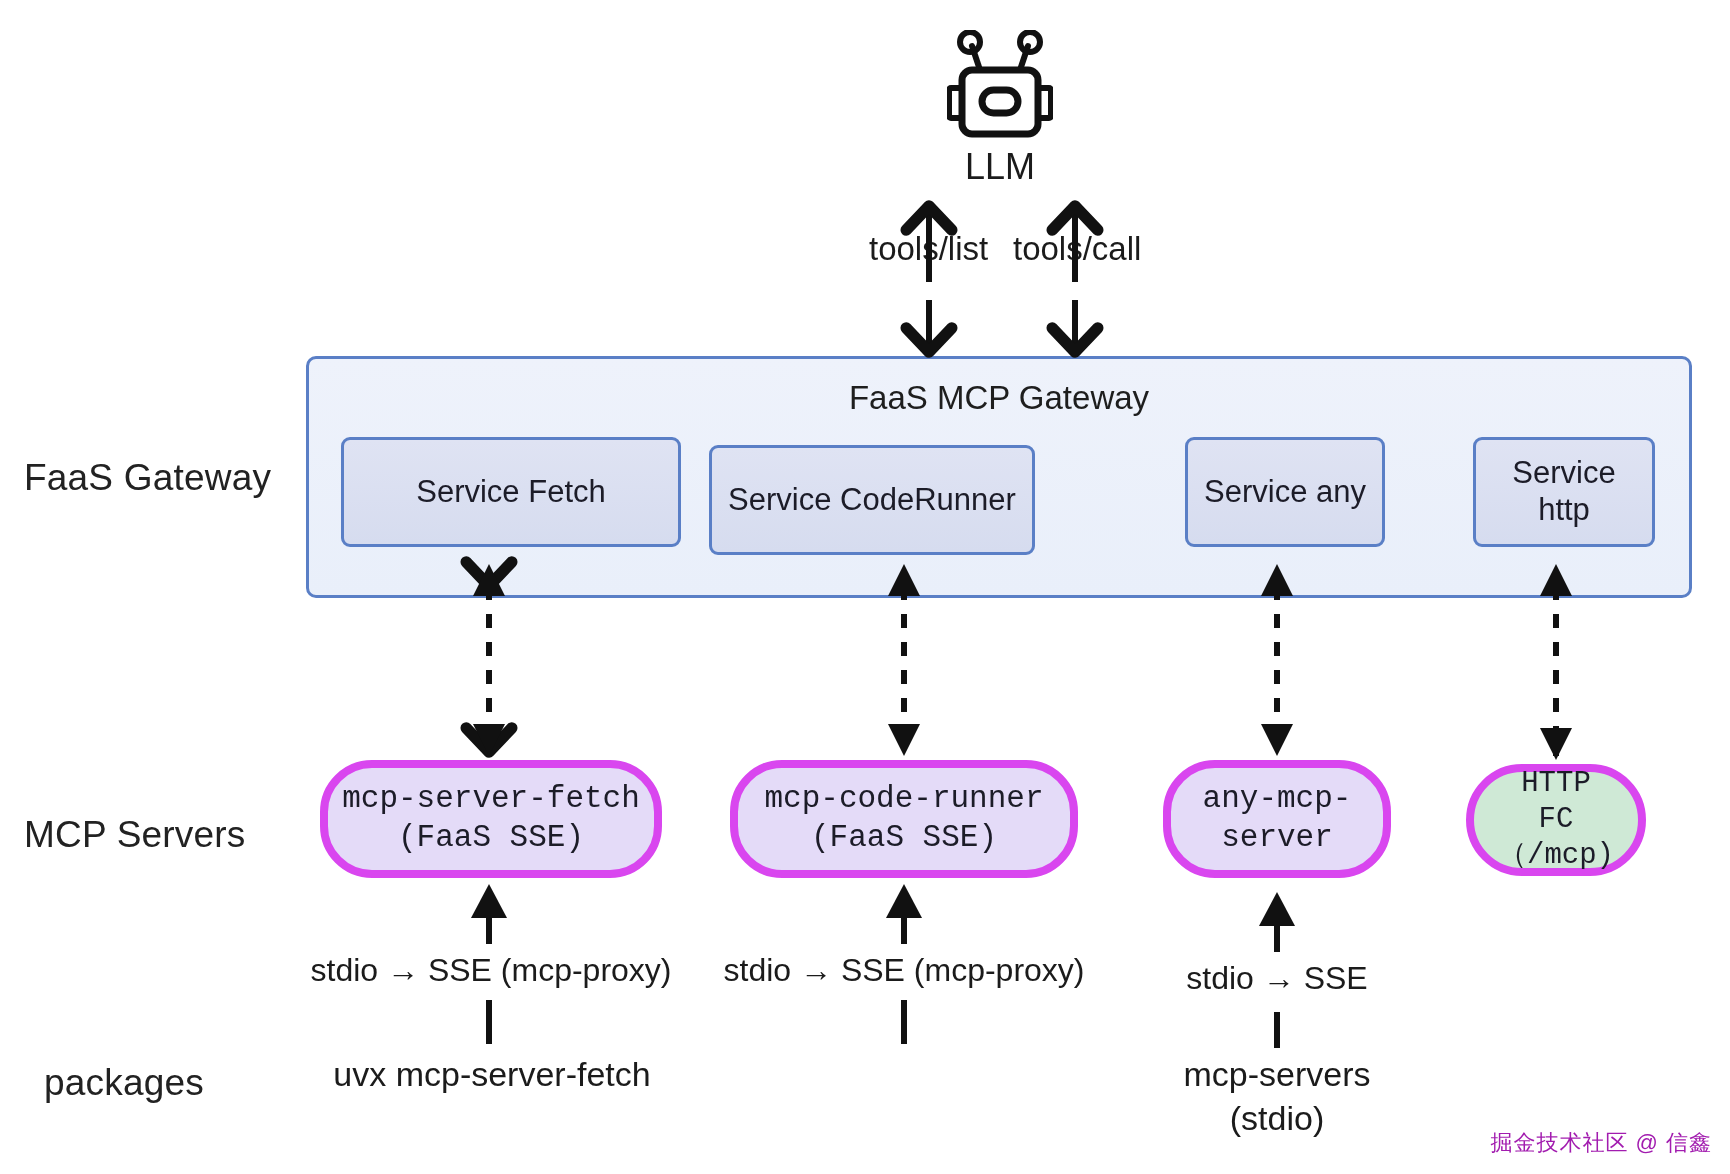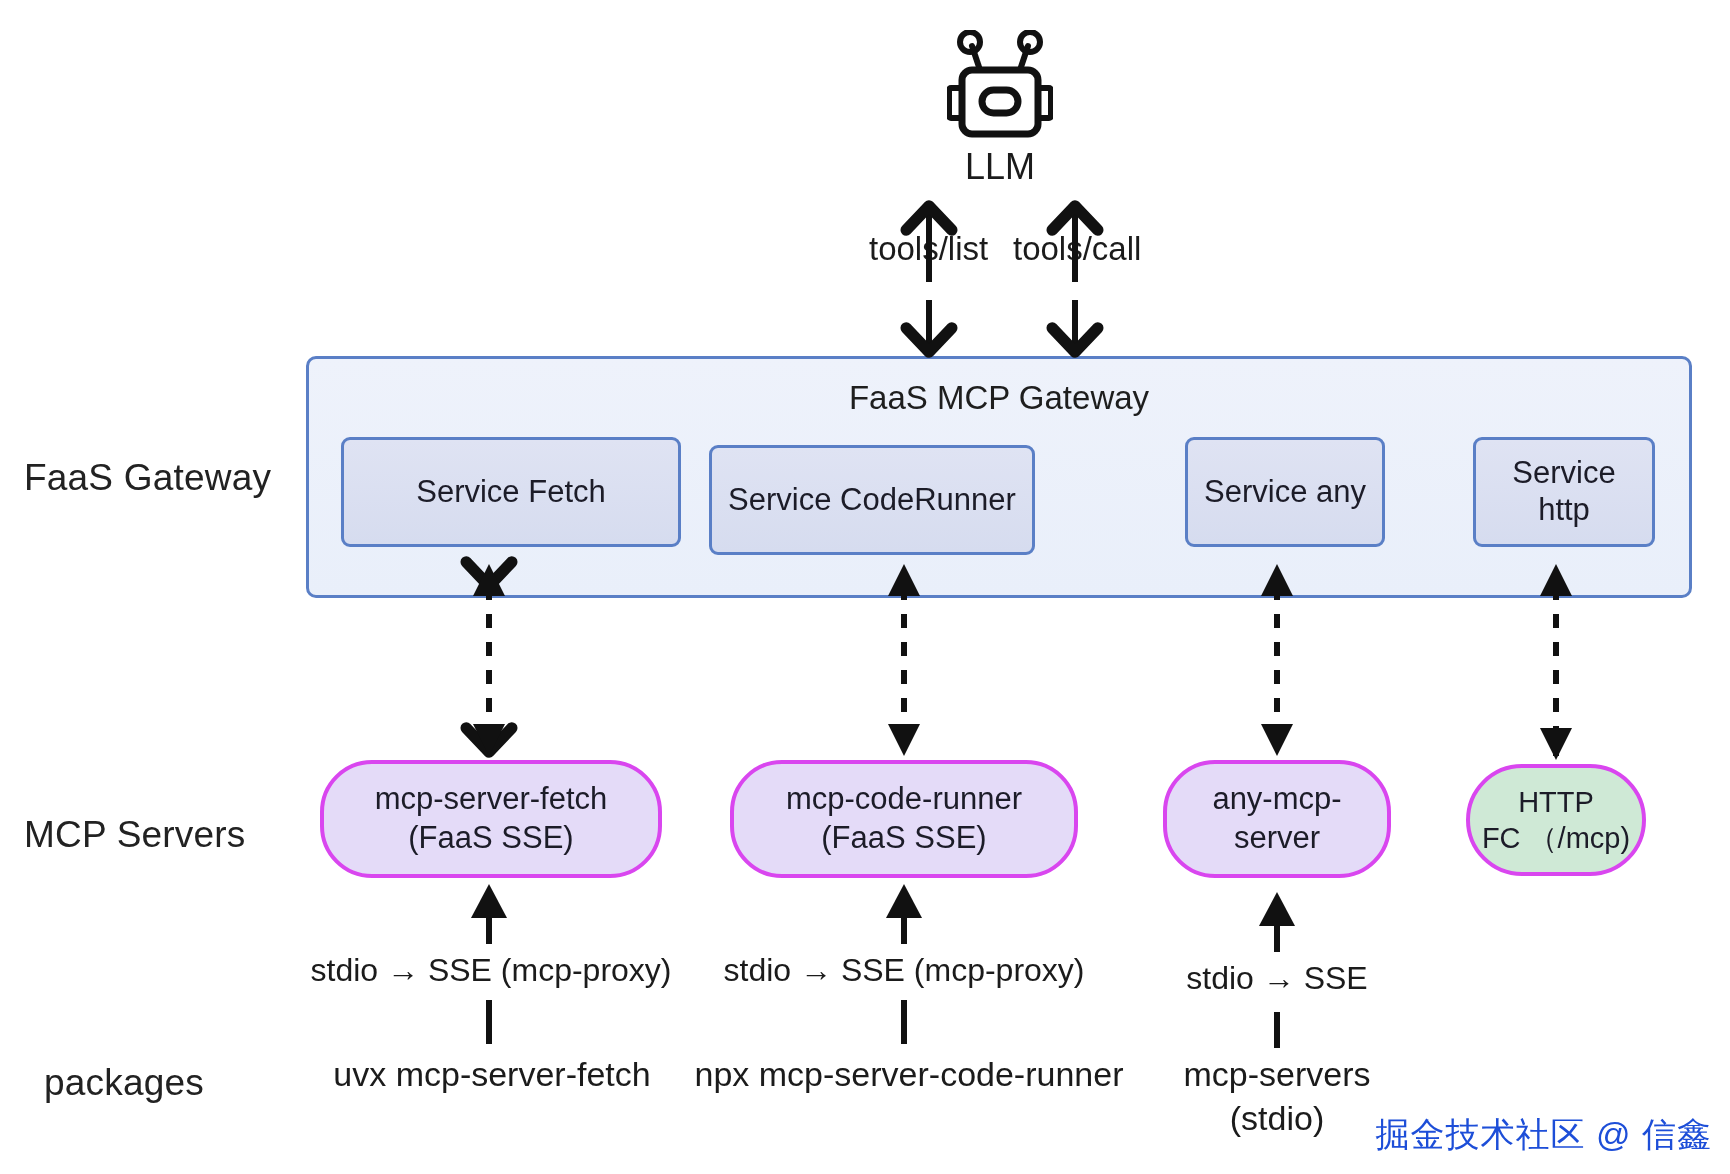--- a/index.html
+++ b/index.html
@@ -76,29 +76,30 @@
     text-align: center;
     font-size: 31px;
     color: #1c1c28;
     line-height: 1.18;
   }
 
   
   .server-box {
     position: absolute;
     box-sizing: border-box;
-    border: 4px solid #d946ef;
+    border: 8px solid #d946ef;
     border-radius: 52px;
     display: flex;
     align-items: center;
     justify-content: center;
     text-align: center;
     font-size: 31px;
     color: #1c1c28;
     line-height: 1.25;
+    font-family: Liberation Mono, monospace;
   }
   .server-purple { background: #e4dbf8; }
   .server-green  { background: #cfe9d6; border-radius: 58px; }
 
   
   .proxy-label {
     position: absolute;
     font-size: 32px;
     color: #1b1b1b;
     white-space: nowrap;
@@ -110,22 +111,22 @@
     color: #1b1b1b;
     text-align: center;
     line-height: 1.3;
     white-space: nowrap;
   }
 
   
   #watermark {
     right: 18px;
     bottom: 16px;
-    font-size: 34px;
-    color: #1d4ed8;
+    font-size: 22px;
+    color: #a21caf;
     letter-spacing: 1px;
     white-space: nowrap;
   }
 
   svg.arrow-layer {
     position: absolute;
     left: 0; top: 0;
     width: 1730px; height: 1174px;
     pointer-events: none;
   }
@@ -202,23 +203,20 @@
     <span>HTTP</span>
     <span>FC （/mcp)</span>
   </div>
 
   <div class="proxy-label" style="left:306px; top:952px; width:370px;">stdio → SSE (mcp-proxy)</div>
   <div class="proxy-label" style="left:718px; top:952px; width:372px;">stdio → SSE (mcp-proxy)</div>
   <div class="proxy-label" style="left:1152px; top:960px; width:250px;">stdio →  SSE</div>
 
   <div class="pkg-label" style="left:294px; top:1052px; width:396px;">
     <div>uvx mcp-server-fetch</div>
-  </div>
-  <div class="pkg-label" style="left:672px; top:1052px; width:474px;">
-    <div>npx mcp-server-code-runner</div>
   </div>
   <div class="pkg-label" style="left:1152px; top:1052px; width:250px;">
     <div>mcp-servers</div>
     <div>(stdio)</div>
   </div>
 
   <svg class="arrow-layer" xmlns="http://www.w3.org/2000/svg">
     <defs>
       <marker id="ah" markerWidth="10" markerHeight="10" refX="5.2" refY="5" orient="auto" markerUnits="strokeWidth">
         <path d="M1.2,1.2 L5.2,5 L1.2,8.8" fill="none" stroke="#111" stroke-width="1.9" stroke-linecap="round" stroke-linejoin="round"></path>

